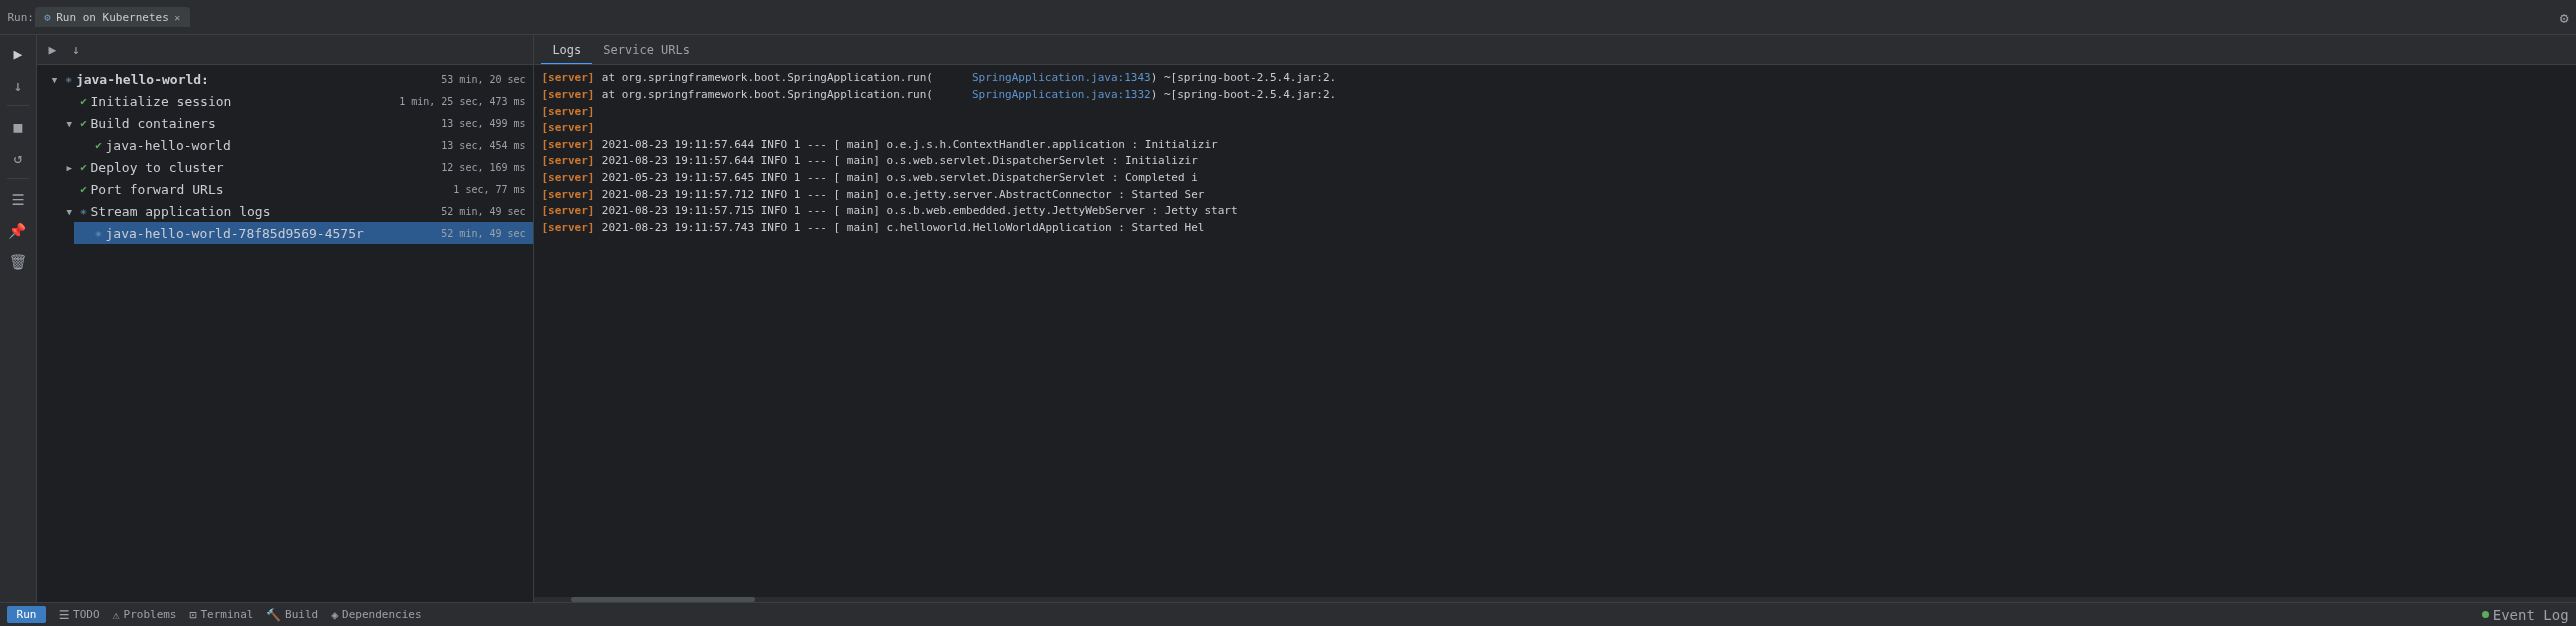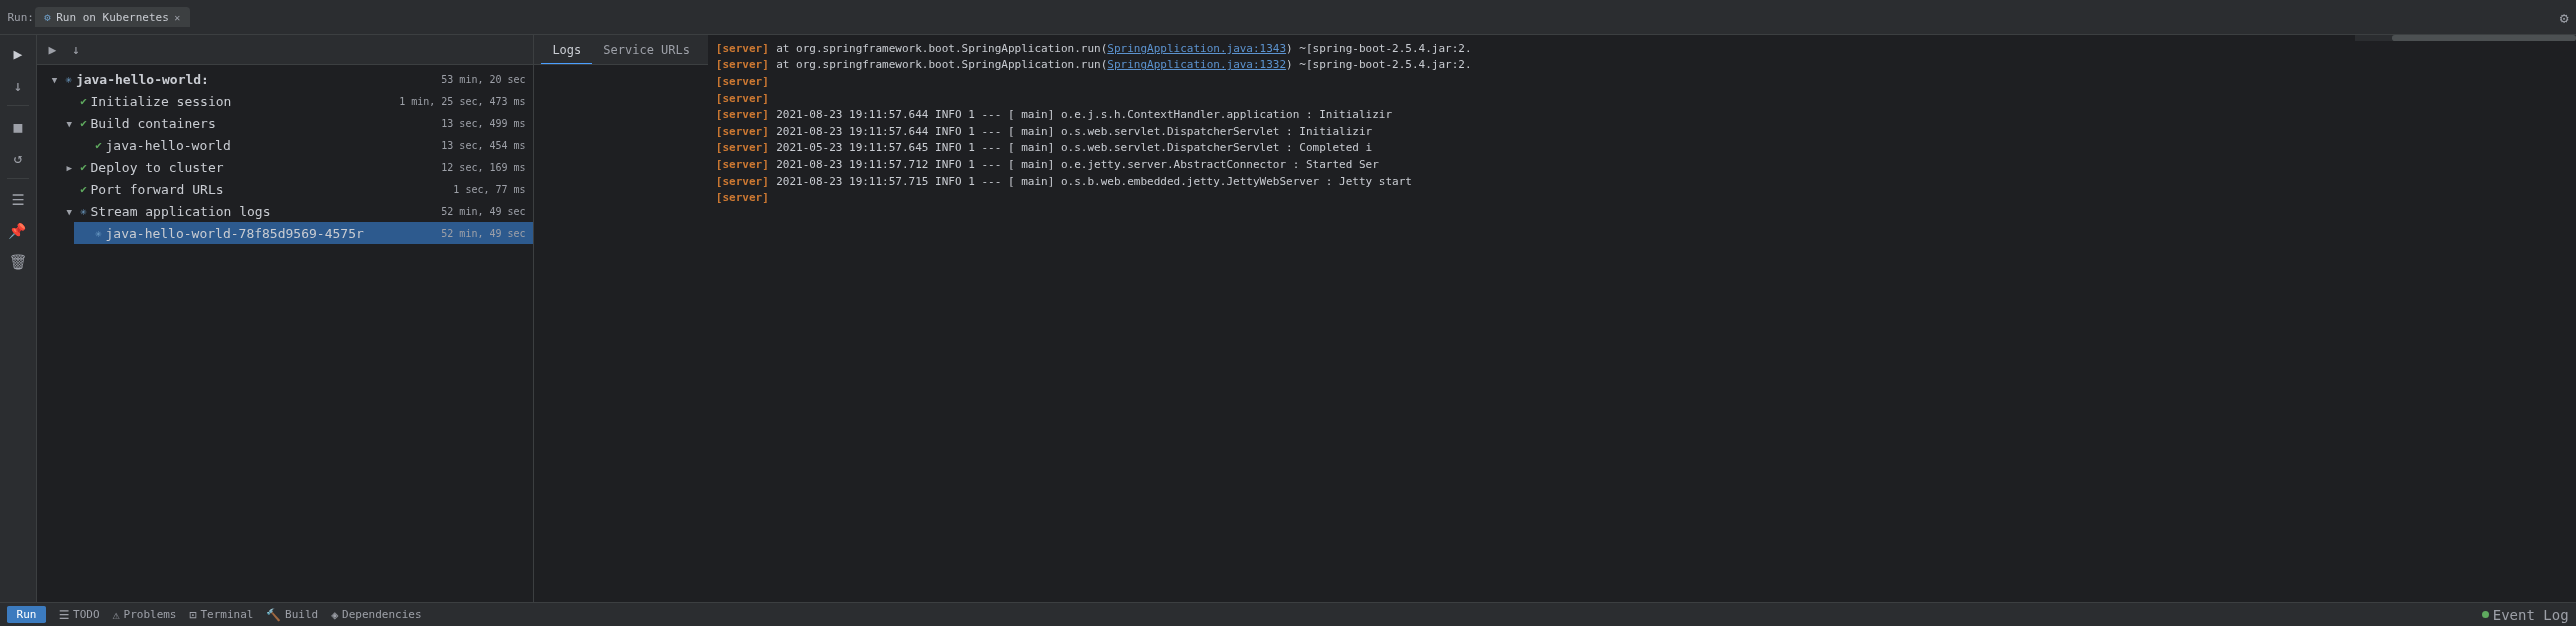--- a/index.html
+++ b/index.html
@@ -168,20 +168,21 @@
     .tree-time {
       margin-left: auto;
       color: #9da0a8;
       font-size: 10px;
     }
 
     
     .log-panel {
       flex: 1;
       display: flex;
+      flex-direction: column;
       background: #1e1f22;
       overflow: hidden;
     }
     .log-tabs {
       height: 29.5px;
       background: #2b2d30;
       display: flex;
       align-items: flex-end;
       border-bottom: 0.9px solid #3c3f41;
       flex-shrink: 0;
@@ -217,22 +218,22 @@
       font-weight: bold;
       flex-shrink: 0;
       font-size: 11px;
     }
     .log-text {
       color: #c9ccd2;
       font-size: 11px;
     }
     .log-link {
       color: #5c93cf;
-      text-decoration: underline;
-      cursor: pointer;
+      cursor: pointer;
+      margin-left: 39px;
     }
     .log-scrollbar {
       height: 5.5px;
       background: #2b2d30;
       flex-shrink: 0;
     }
     .log-scrollbar-thumb {
       height: 5.5px;
       width: 184px;
       background: #4c5052;
@@ -418,20 +419,21 @@
       <div class="log-line">
         <span class="log-tag">[server]</span>
         <span class="log-text">2021-08-23 19:11:57.712  INFO 1 --- [          main] o.e.jetty.server.AbstractConnector       : Started Ser</span>
       </div>
       <div class="log-line">
         <span class="log-tag">[server]</span>
         <span class="log-text">2021-08-23 19:11:57.715  INFO 1 --- [          main] o.s.b.web.embedded.jetty.JettyWebServer  : Jetty start</span>
       </div>
       <div class="log-line">
         <span class="log-tag">[server]</span>
+        <span class="log-text">2021-08-23 19:11:57.743  INFO 1 --- [          main] c.helloworld.HelloWorldApplication       : Started Hel</span>
       </div>
 
     </div>
     <div class="log-scrollbar">
       <div class="log-scrollbar-thumb"></div>
     </div>
   </div>
 
 </div>
 

